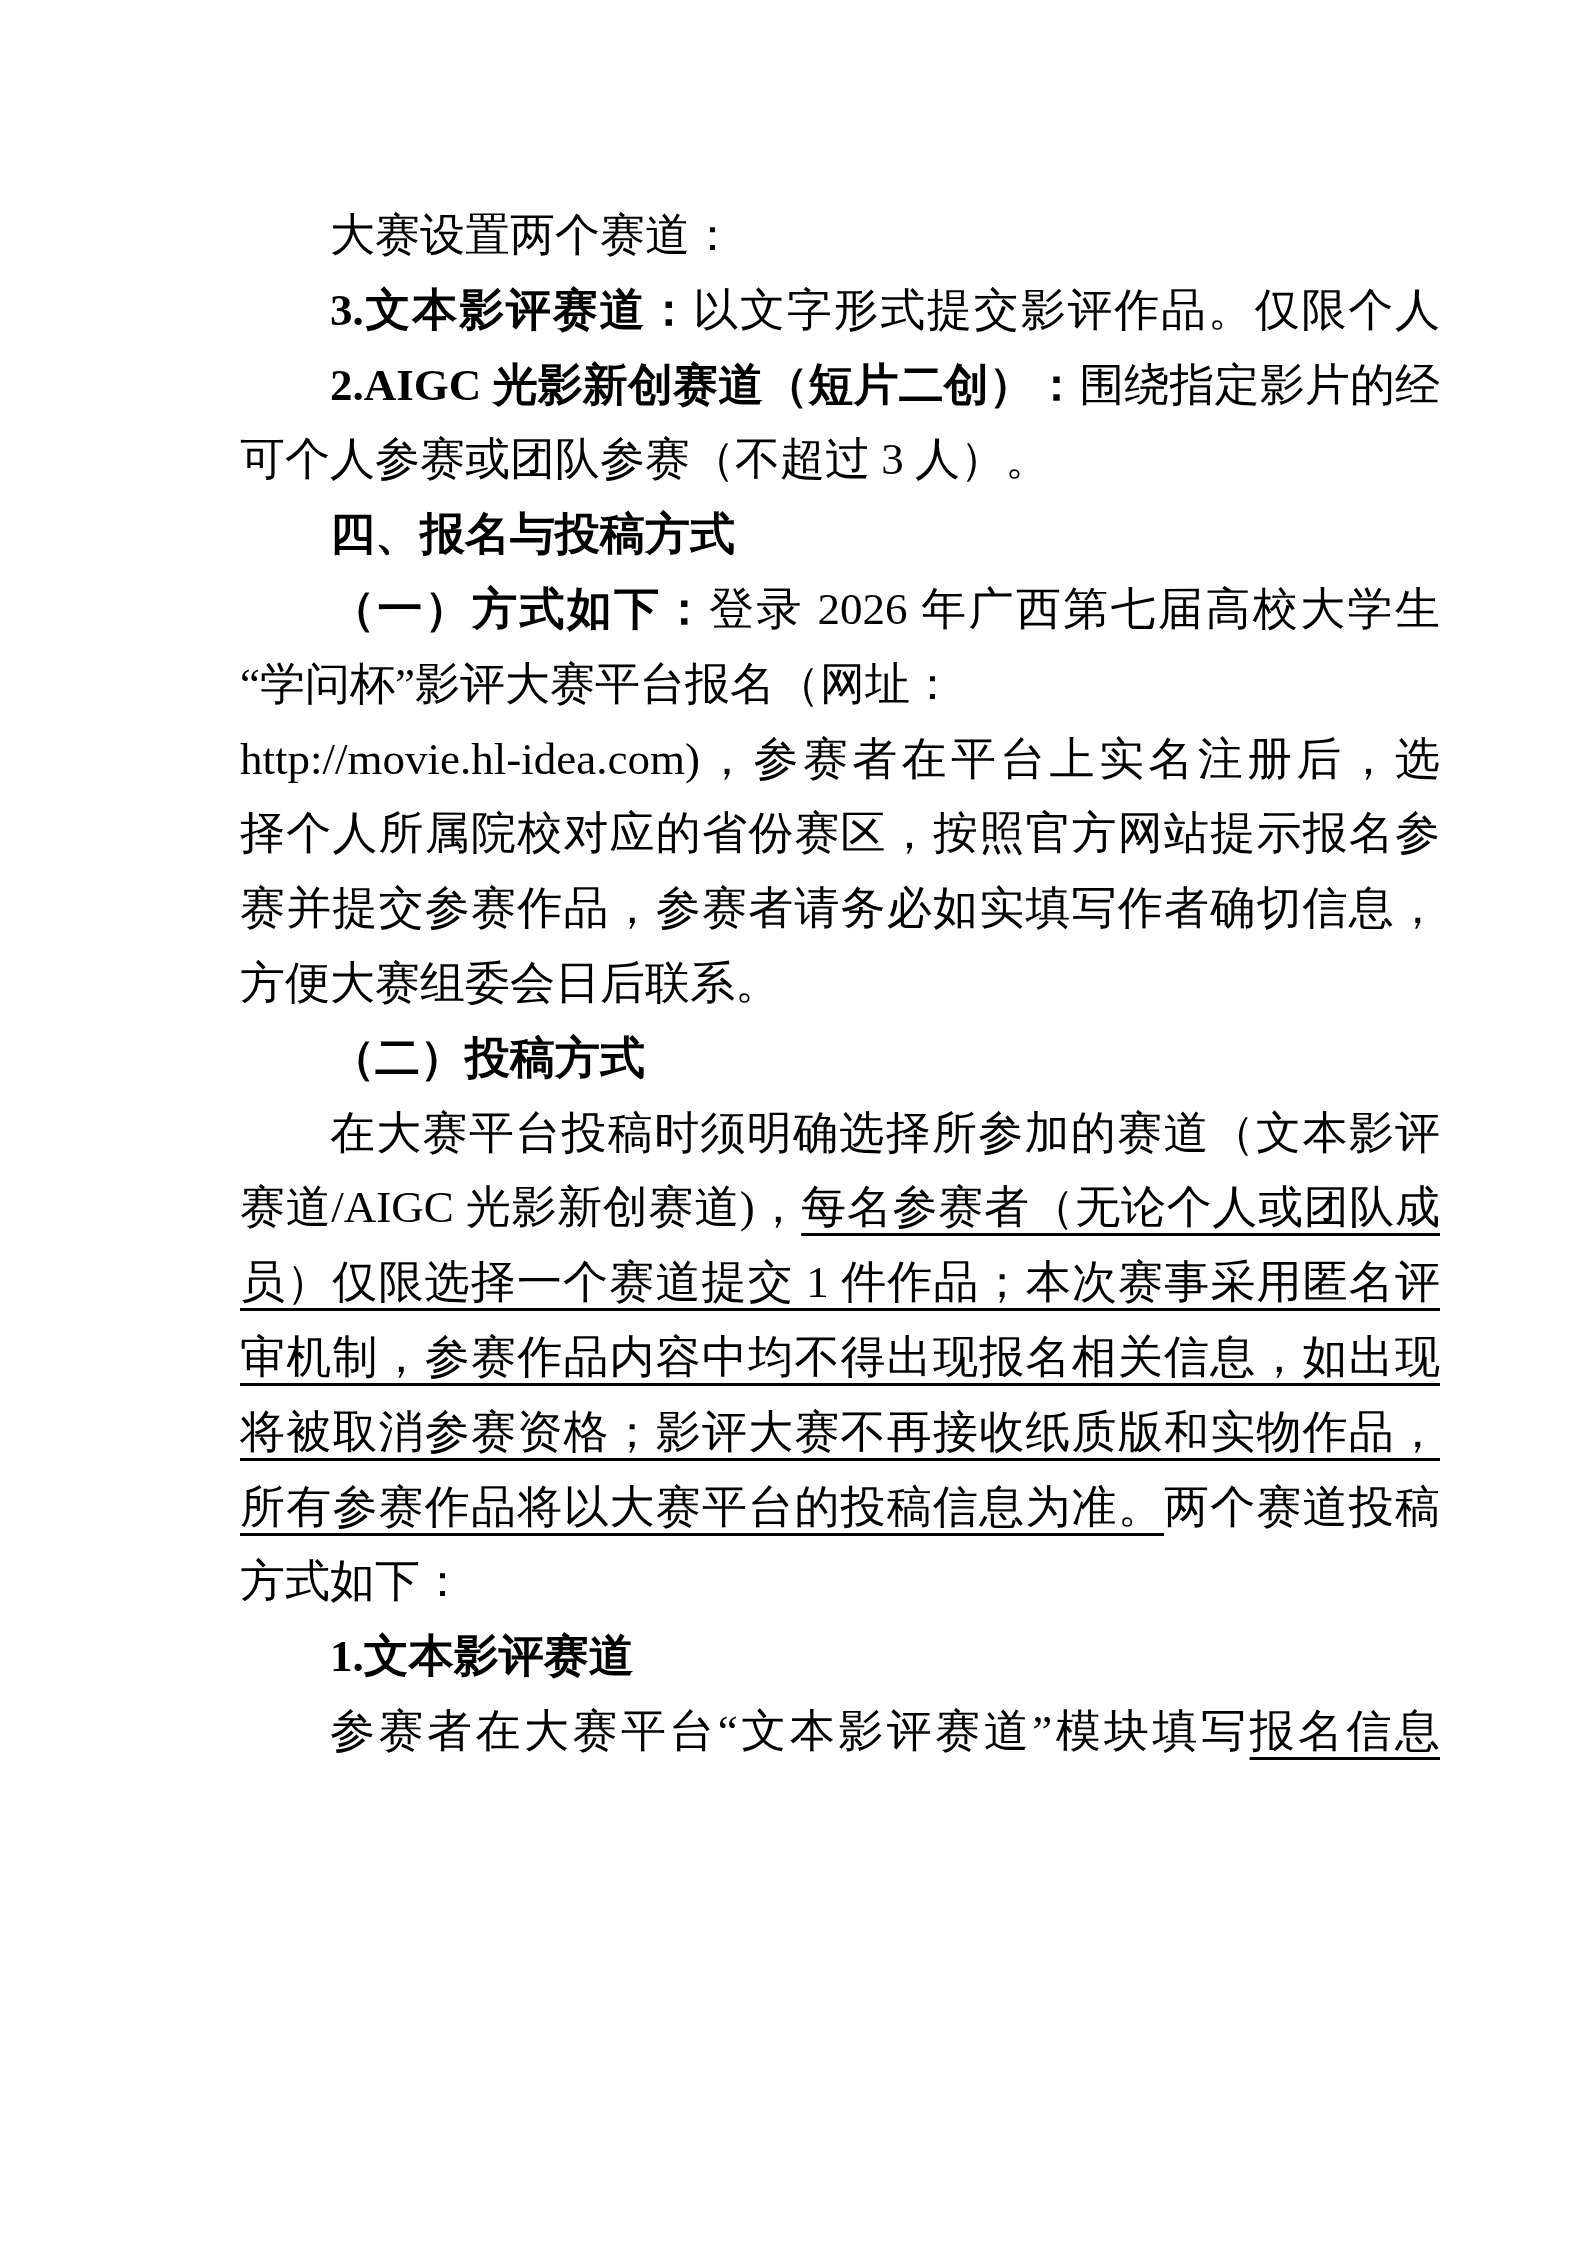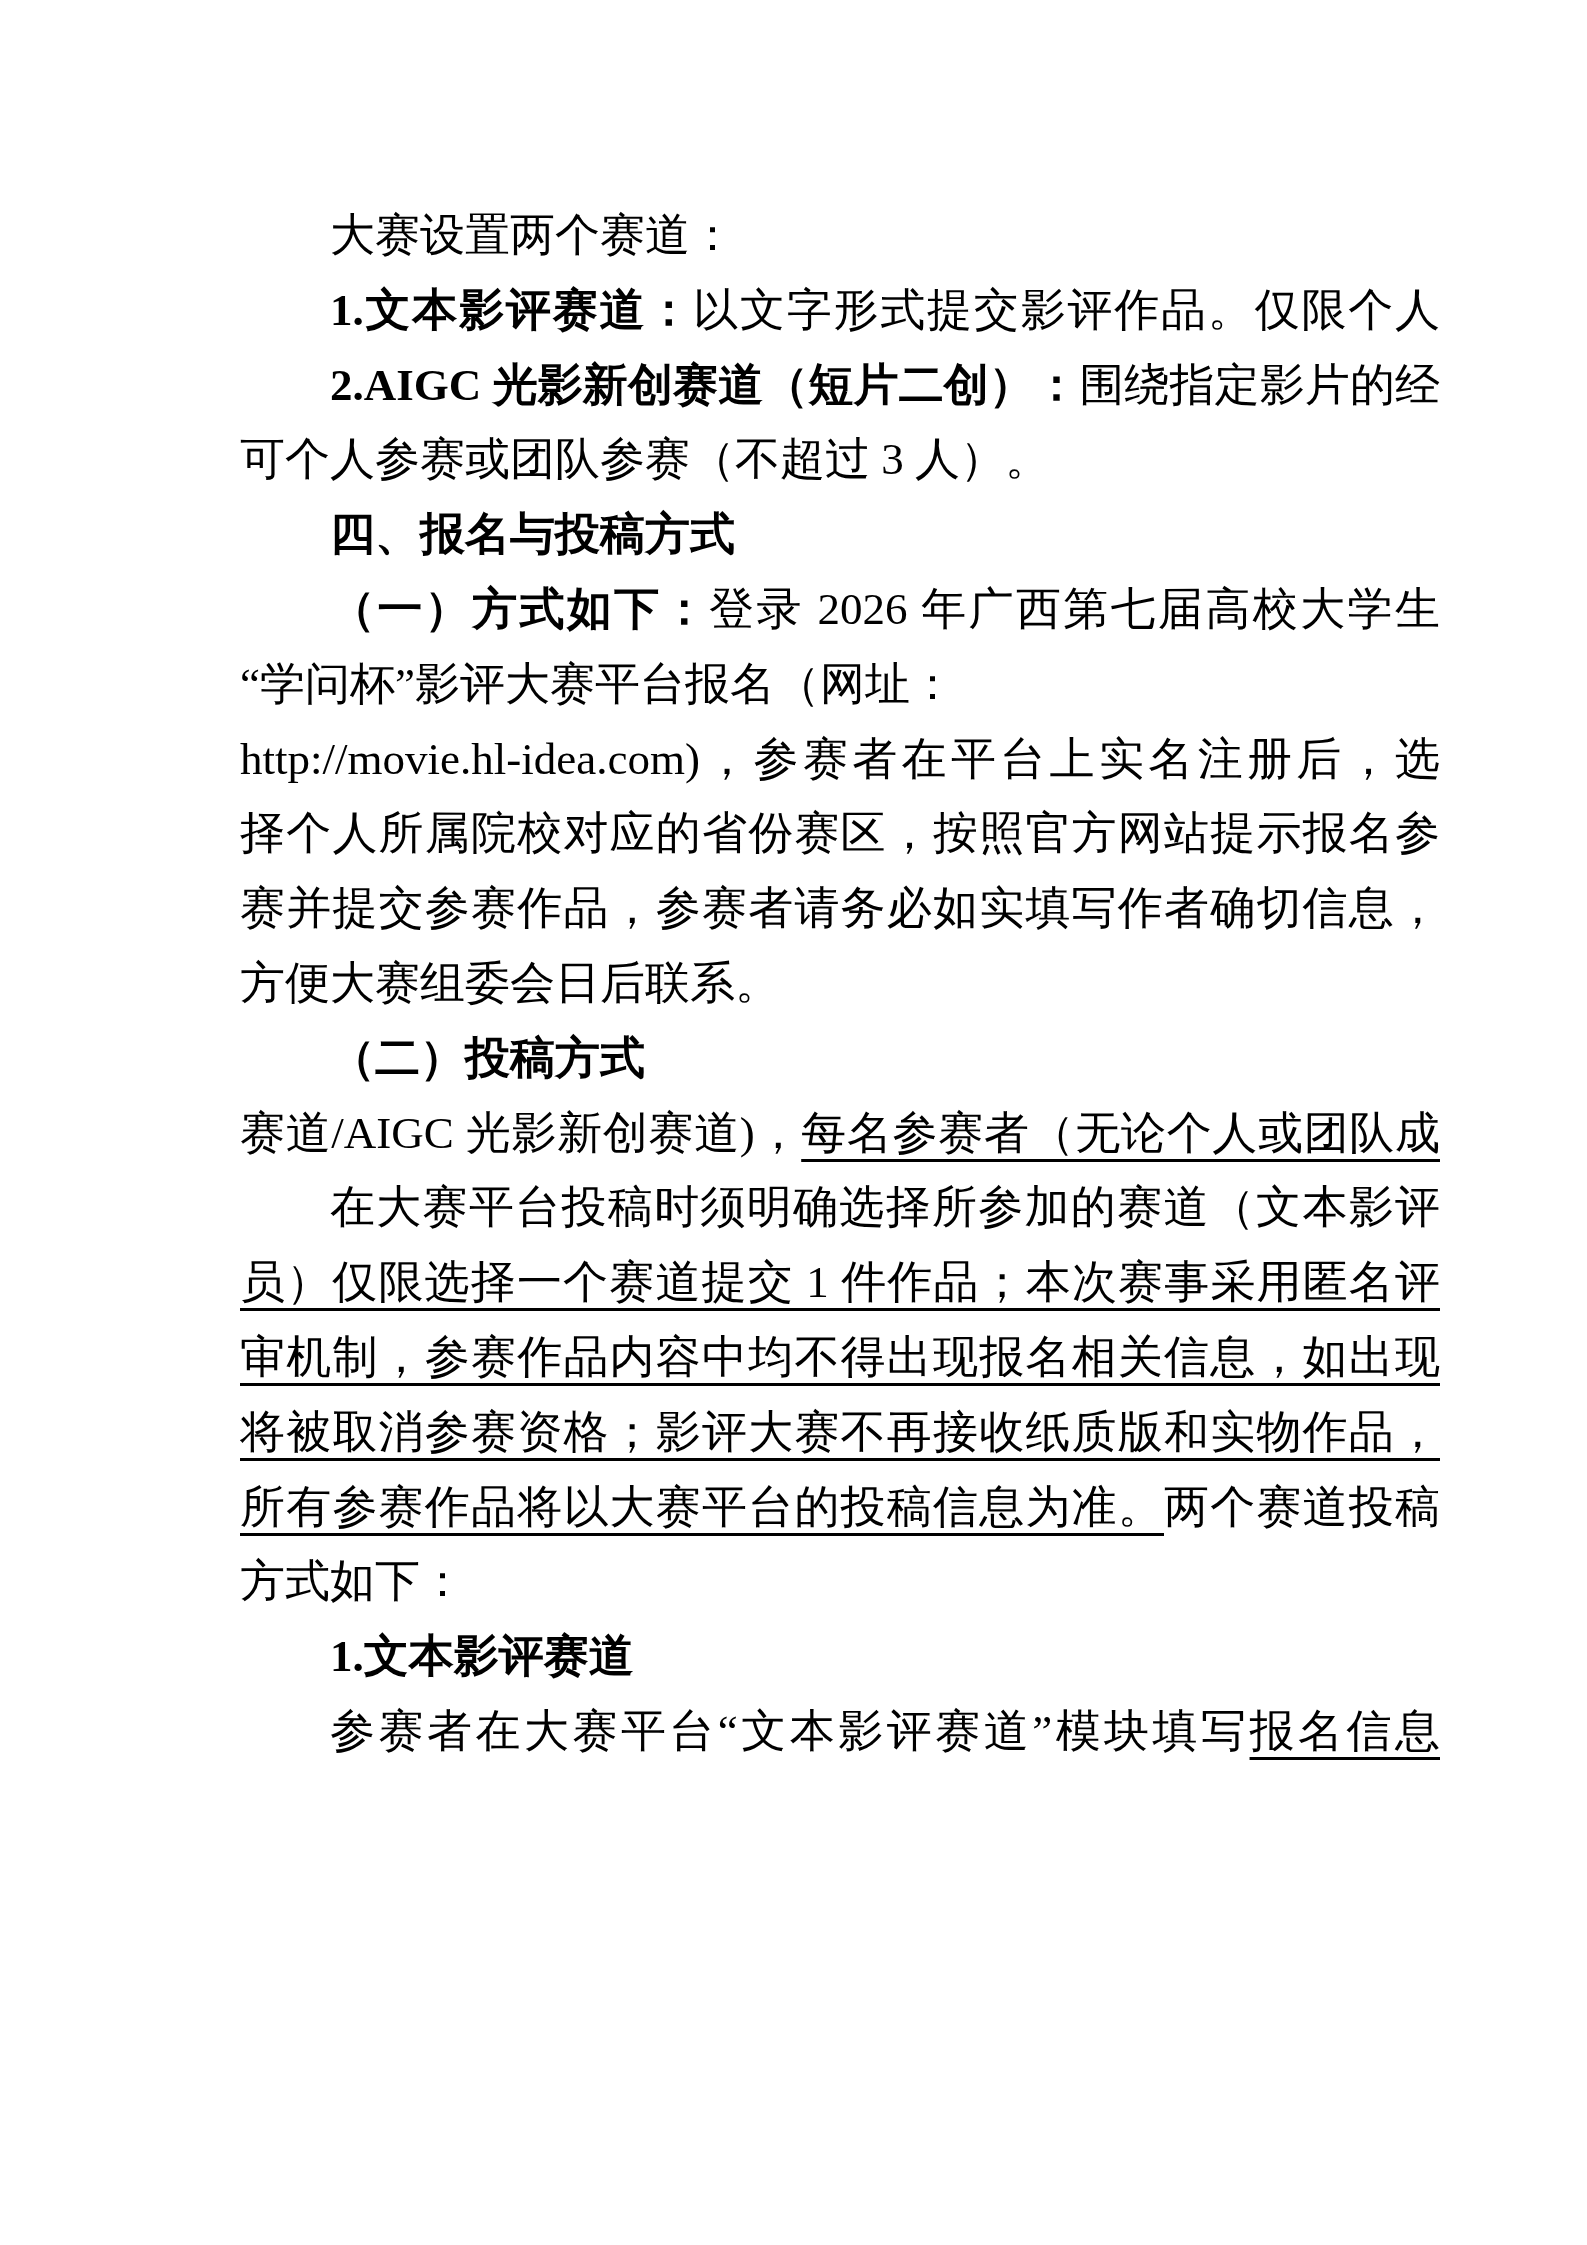--- a/index.html
+++ b/index.html
@@ -39,33 +39,33 @@
     text-decoration-thickness: 3px;
     text-underline-offset: 11px;
   }
 </style>
 </head>
 <body>
 
 <div class="page">
   <div class="content">
       <div class="line ind"><span class="">大赛设置两个赛道：</span></div>
-      <div class="line ind just"><span class="seg-b ">1.文本影评赛道：</span><span class="">以文字形式提交影评作品。仅限个人</span></div>
+      <div class="line ind just"><span class="seg-b ">3.文本影评赛道：</span><span class="">以文字形式提交影评作品。仅限个人</span></div>
       <div class="line ind just"><span class="seg-b ">2.AIGC 光影新创赛道（短片二创）：</span><span class="">围绕指定影片的经</span></div>
       <div class="line"><span class="">可个人参赛或团队参赛（不超过 3 人）。</span></div>
       <div class="line ind hd"><span class="seg-b ">四、报名与投稿方式</span></div>
       <div class="line ind just"><span class="seg-b ">（一）方式如下：</span><span class="">登录 2026 年广西第七届高校大学生</span></div>
       <div class="line"><span class="">“学问杯”影评大赛平台报名（网址：</span></div>
       <div class="line just"><span class="">http://movie.hl-idea.com)，参赛者在平台上实名注册后，选</span></div>
       <div class="line just"><span class="">择个人所属院校对应的省份赛区，按照官方网站提示报名参</span></div>
       <div class="line just"><span class="">赛并提交参赛作品，参赛者请务必如实填写作者确切信息，</span></div>
       <div class="line"><span class="">方便大赛组委会日后联系。</span></div>
       <div class="line ind"><span class="seg-b ">（二）投稿方式</span></div>
+      <div class="line ind just"><span class="">在大赛平台投稿时须明确选择所参加的赛道（文本影评</span></div>
       <div class="line just"><span class="">赛道/AIGC 光影新创赛道)，</span><span class="seg-u">每名参赛者（无论个人或团队成</span></div>
-      <div class="line ind just"><span class="">在大赛平台投稿时须明确选择所参加的赛道（文本影评</span></div>
       <div class="line just"><span class="seg-u">员）仅限选择一个赛道提交 1 件作品；本次赛事采用匿名评</span></div>
       <div class="line just"><span class="seg-u">审机制，参赛作品内容中均不得出现报名相关信息，如出现</span></div>
       <div class="line just"><span class="seg-u">将被取消参赛资格；影评大赛不再接收纸质版和实物作品，</span></div>
       <div class="line just"><span class="seg-u">所有参赛作品将以大赛平台的投稿信息为准。</span><span class="">两个赛道投稿</span></div>
       <div class="line"><span class="">方式如下：</span></div>
       <div class="line ind"><span class="seg-b ">1.文本影评赛道</span></div>
       <div class="line ind just"><span class="">参赛者在大赛平台“文本影评赛道”模块填写</span><span class="seg-u">报名信息</span></div>
     </div>
 </div>
 

